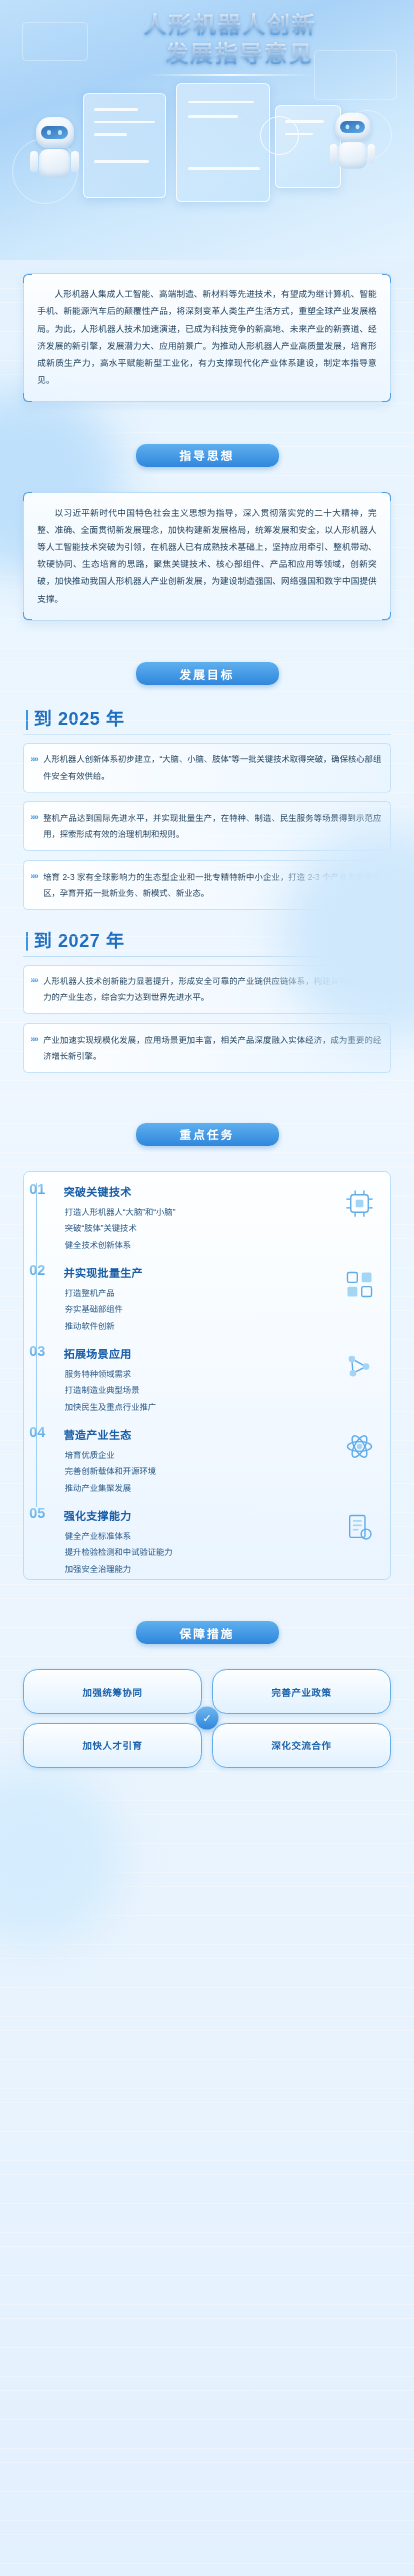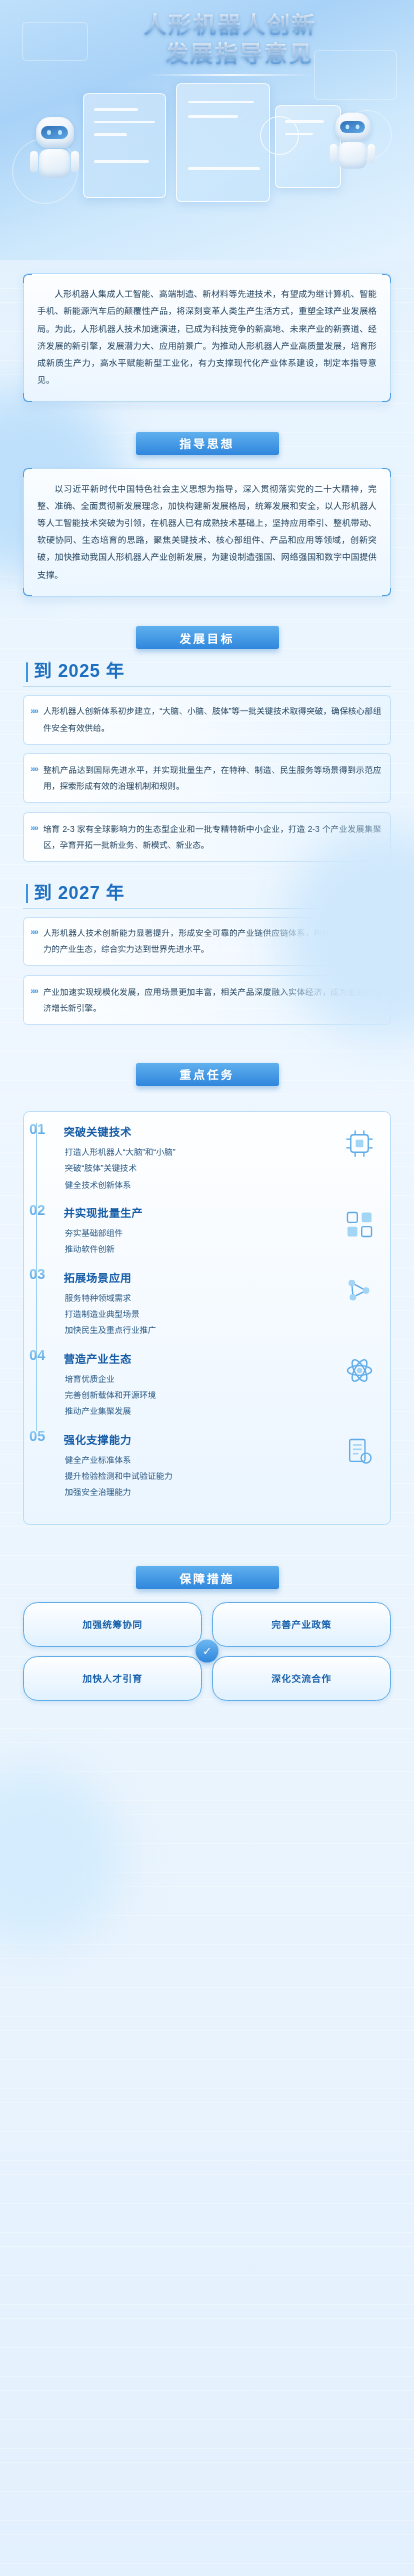--- a/index.html
+++ b/index.html
@@ -108,23 +108,23 @@
   }
   .robot .arm {
     position: absolute; top: 34px; width: 7.7px; height: 21px; border-radius: 4.4px;
     background: linear-gradient(160deg, #ffffff, #d2e3f3);
   }
   .robot .arm.l { left: 1.1px; } .robot .arm.r { left: 42px; }
   
   .sec-head {
     position: relative;
     width: 143px;
-    margin: 4px auto;
+    margin: 16px auto;
     height: 23px;
-    border-radius: 2px;
+    border-radius: 10px;
     background: linear-gradient(180deg, #5fb0ee 0%, #2f86dc 100%);
     box-shadow: 0 2.2px 5.5px rgba(44,124,200,.35);
     color: #fff;
     font-size: 11.6px;
     font-weight: bold;
     letter-spacing: 2.2px;
     display: flex; align-items: center; justify-content: center;
   }
   .sec-head::before, .sec-head::after {
     content: "";
@@ -197,25 +197,25 @@
     font-weight: bold;
   }
   .goal-item p {
     font-size: 8.3px;
     line-height: 1.95;
     color: #24445f;
     text-align: justify;
   }
   
   .tasks {
-    margin: 12px 23px;
+    margin: 0 23px;
     border: 0.6px solid #bcddf7;
     border-radius: 6.6px;
     background: linear-gradient(180deg, rgba(255,255,255,.95), rgba(234,245,255,.95));
-    padding: 11px 10px 22px;
+    padding: 11px 10px 1px;
     position: relative;
   }
   .task {
     position: relative;
     padding: 0 0 11px 0;
     margin-left: 2.2px;
     border-left: 1.1px solid #9fd0f2;
     padding-left: 26.5px;
   }
   .task:last-child { border-left-color: transparent; padding-bottom: 1.1px; }
@@ -416,20 +416,21 @@
             <line x1="8" y1="40" x2="16" y2="40"></line>
           <line x1="48" y1="24" x2="56" y2="24"></line>
             <line x1="48" y1="40" x2="56" y2="40"></line>
         </g>
       </svg>
     </div>
 
     <div class="task">
       <div class="num">02</div>
       <div class="t-title">并实现批量生产</div>
+      <div class="t-line">打造整机产品</div>
       <div class="t-line">夯实基础部组件</div>
       <div class="t-line">推动软件创新</div>
       <svg class="task-icon" viewBox="0 0 64 64">
         <rect x="10" y="10" width="18" height="18" rx="3" fill="none" stroke="#58a8e8" stroke-width="2.5"></rect>
         <rect x="36" y="10" width="18" height="18" rx="3" fill="#9fd3f5"></rect>
         <rect x="10" y="36" width="18" height="18" rx="3" fill="#9fd3f5"></rect>
         <rect x="36" y="36" width="18" height="18" rx="3" fill="none" stroke="#58a8e8" stroke-width="2.5"></rect>
       </svg>
     </div>
 

